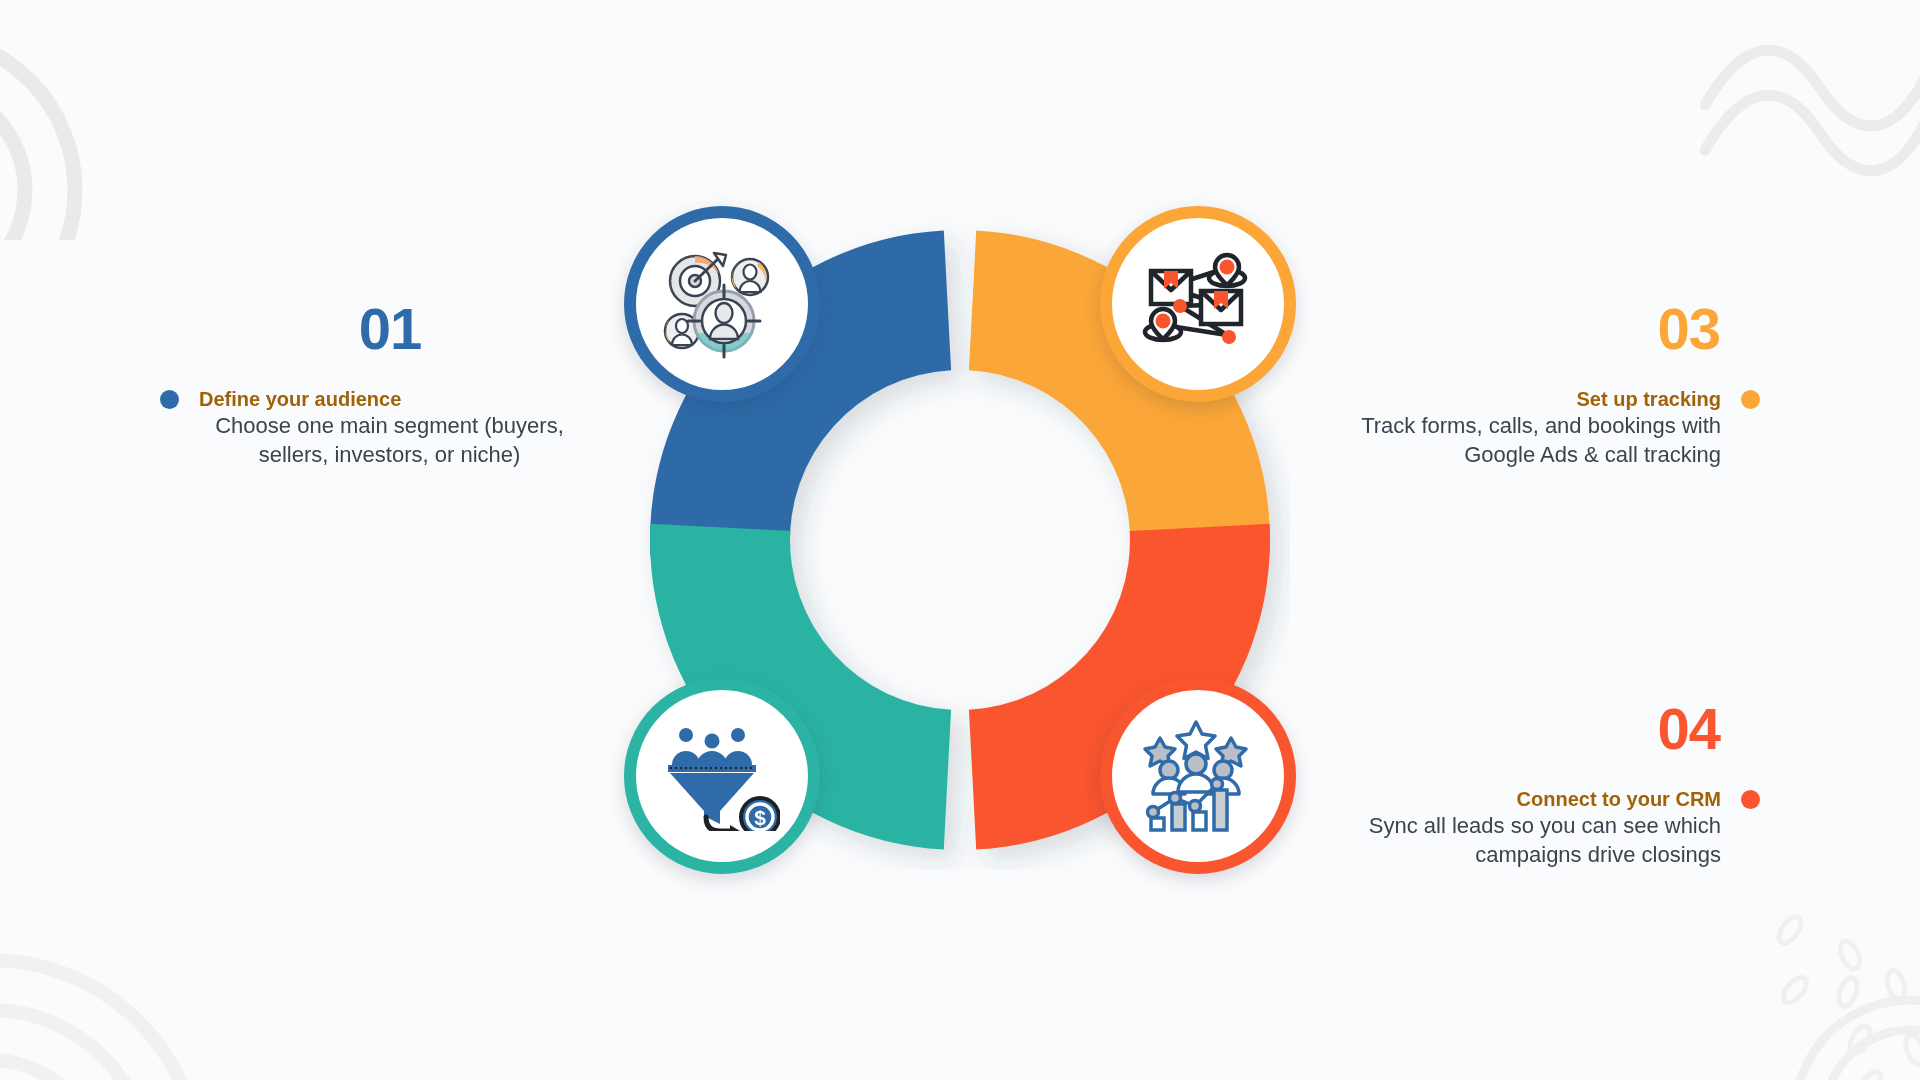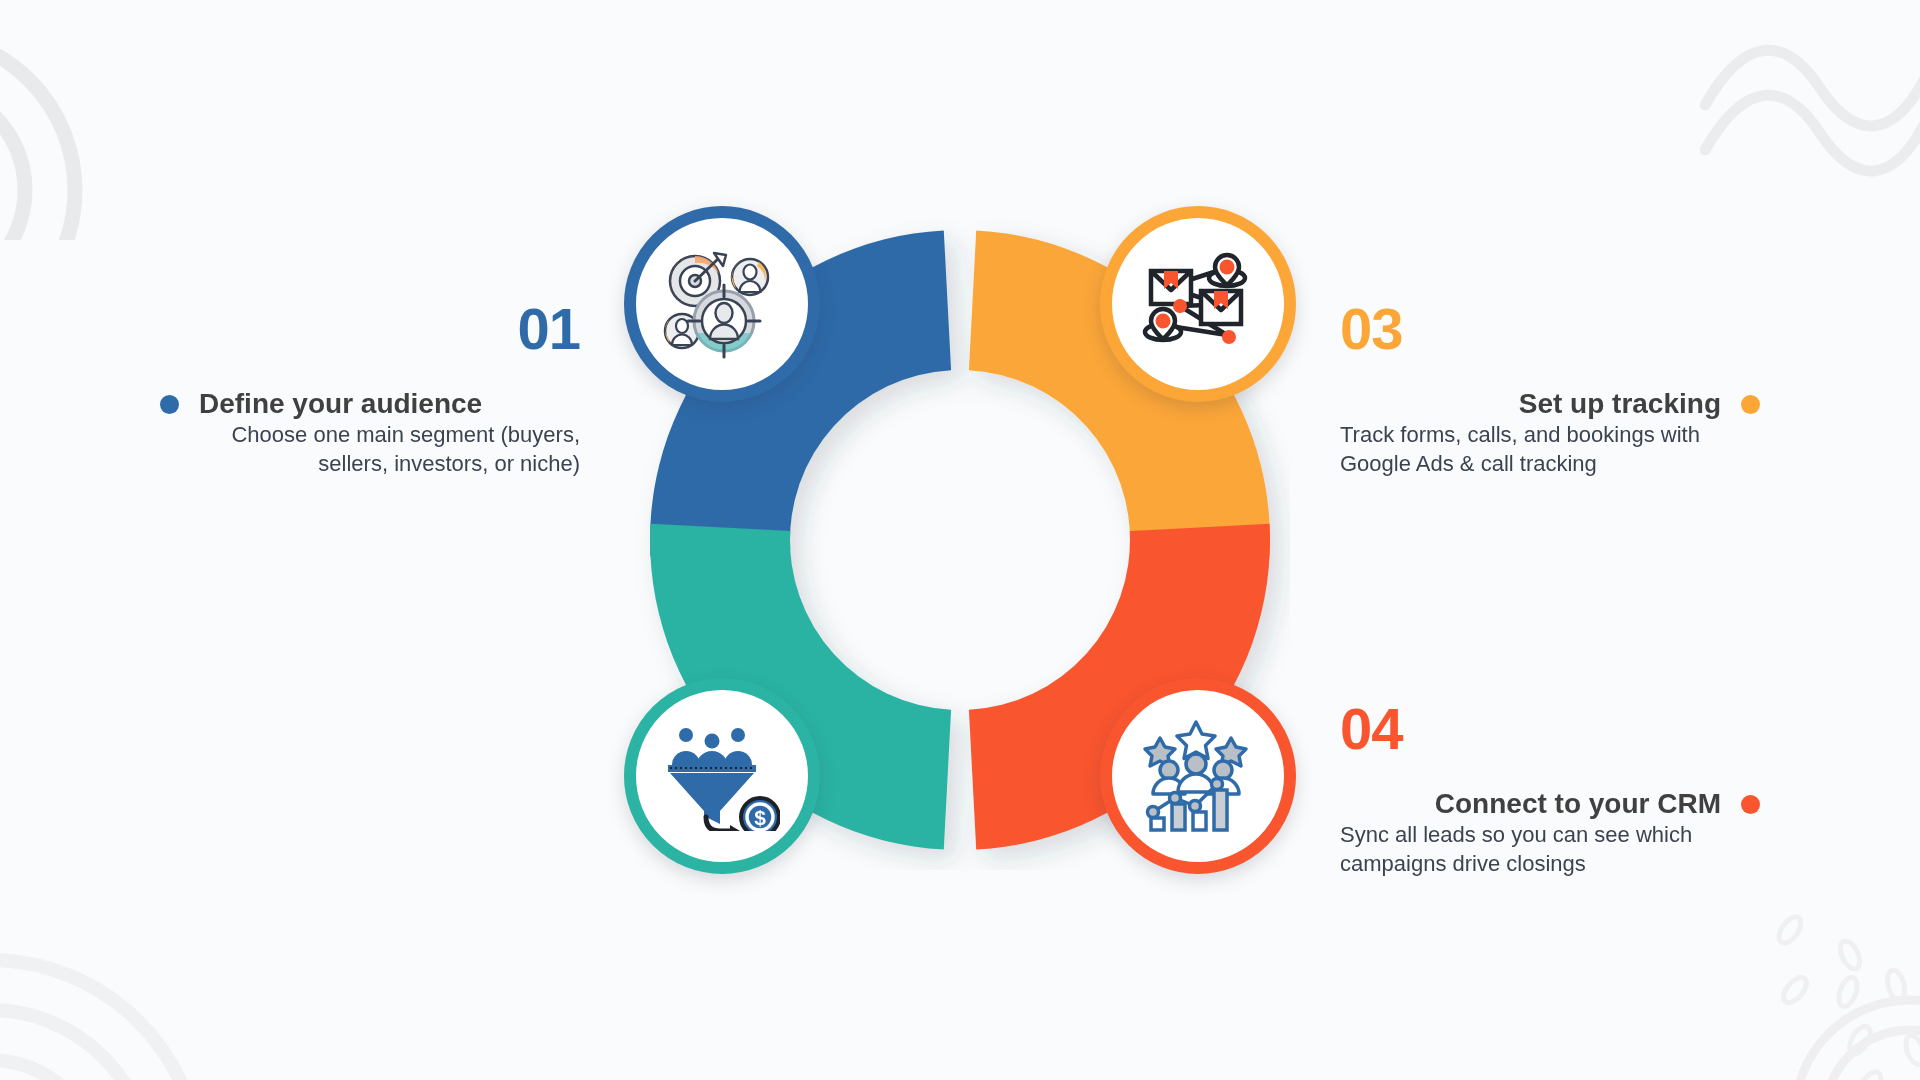--- a/index.html
+++ b/index.html
@@ -24,38 +24,38 @@
   .panel { position:absolute; width:420px; }
   .panel .num {
     font-size:58px;
     font-weight:bold;
     line-height:1;
     letter-spacing:-1px;
   }
   .panel .row { display:flex; align-items:center; gap:20px; margin-top:30px; }
   .panel .dot { width:19px; height:19px; border-radius:50%; flex:0 0 19px; }
   .panel .title {
-    font-size:28px;
+    font-size:20px;
     font-weight:bold;
-    color:#404040;
+    color:#a16207;
     line-height:1.15;
     white-space:nowrap;
   }
   .panel .desc {
     font-size:22px;
     line-height:1.32;
     color:#3c4350;
   }
 
   
-  .panel.left { text-align:right; }
+  .panel.left { text-align:center; }
   .panel.left .num { margin-left:40px; }
   .panel.left .desc { margin-left:39px; }
 
-  .panel.right { }
+  .panel.right { text-align:right; }
   .panel.right .row { flex-direction:row; justify-content:flex-end; }
   .panel.right .num { margin-right:40px; }
   .panel.right .desc { margin-right:39px; }
 
   #panel-01 { left:160px;  top:300px; }
   #panel-02 { left:160px;  top:700px; }
   #panel-03 { right:160px; top:300px; }
   #panel-04 { right:160px; top:700px; }
 
   

